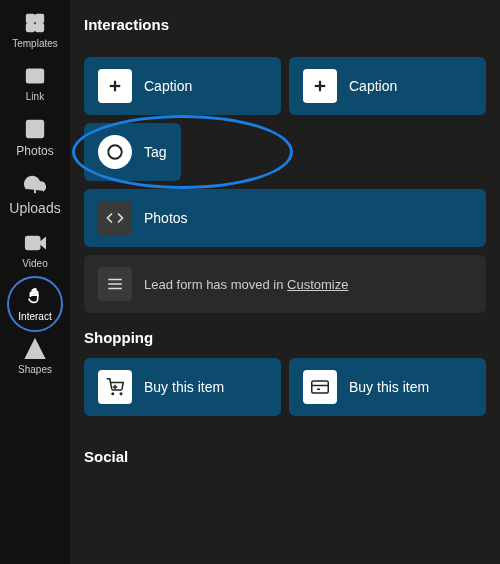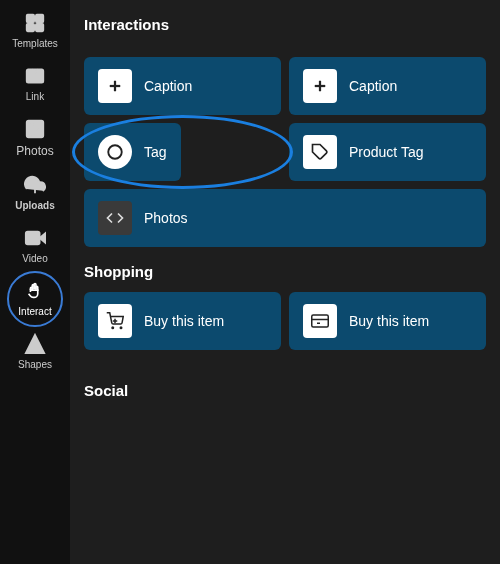--- a/index.html
+++ b/index.html
@@ -211,21 +211,21 @@
   </div>
 
   <div class="sidebar-item">
     <div class="icon-svg">
       <svg width="22" height="22" viewBox="0 0 24 24" fill="none" stroke="#ccc" stroke-width="2">
         <polyline points="16,16 12,12 8,16"></polyline>
         <line x1="12" y1="12" x2="12" y2="21"></line>
         <path d="M20.39,18.39A5,5 0 0,0 18,9h-1.26A8,8 0 1,0 3,16.3"></path>
       </svg>
     </div>
-    <span style="font-size:10px;color:#ccc;font-weight:bold;">Uploads</span>
+    <span style="font-size:14px;color:#ccc;">Uploads</span>
   </div>
 
   <div class="sidebar-item">
     <div class="icon-svg">
       <svg width="22" height="22" viewBox="0 0 24 24" fill="none" stroke="#ccc" stroke-width="2">
         <rect x="2" y="5" width="15" height="14" rx="2"></rect>
         <polygon points="23,7 17,12 23,17"></polygon>
       </svg>
     </div>
     <span style="font-size:10px;color:#ccc;">Video</span>
@@ -284,43 +284,46 @@
     <div class="tag-highlight-wrap">
       <button class="interaction-btn">
         <div class="btn-icon circle">
           <svg width="18" height="18" viewBox="0 0 24 24" fill="none" stroke="#222" stroke-width="2.5">
             <circle cx="12" cy="12" r="9"></circle>
           </svg>
         </div>
         <span>Tag</span>
       </button>
     </div>
-    <button class="interaction-btn">
-      <div class="btn-icon">
-        <svg width="18" height="18" viewBox="0 0 24 24" fill="none" stroke="#222" stroke-width="2.2">
-          <path d="M20.59 13.41l-7.17 7.17a2 2 0 0 1-2.83 0L2 12V2h10l8.59 8.59a2 2 0 0 1 0 2.82z"></path>
-          <line x1="7" y1="7" x2="7.01" y2="7"></line>
-        </svg>
-      </div>
-      <span>Product Tag</span>
-    </button>
   </div>
 
   <div class="grid-1">
     <button class="interaction-btn">
       <div class="btn-icon dark">
         <svg width="18" height="18" viewBox="0 0 24 24" fill="none" stroke="#ddd" stroke-width="2.2">
           <polyline points="16,18 22,12 16,6"></polyline>
           <polyline points="8,6 2,12 8,18"></polyline>
         </svg>
       </div>
       <span>Photos</span>
     </button>
   </div>
 
+  <div class="lead-form-notice">
+    <div class="btn-icon dark" style="flex-shrink:0;">
+      <svg width="18" height="18" viewBox="0 0 24 24" fill="none" stroke="#ddd" stroke-width="2">
+        <line x1="3" y1="12" x2="21" y2="12"></line>
+        <line x1="3" y1="6" x2="21" y2="6"></line>
+        <line x1="3" y1="18" x2="21" y2="18"></line>
+      </svg>
+    </div>
+    <span>
+      <span>Lead form has moved in </span><a href="#">Customize</a>
+    </span>
+  </div>
 
   <div class="section-divider section-title">Shopping</div>
 
 
   <div class="grid-2">
     <button class="interaction-btn">
       <div class="btn-icon">
         <svg width="18" height="18" viewBox="0 0 24 24" fill="none" stroke="#222" stroke-width="2">
           <circle cx="9" cy="21" r="1"></circle>
           <circle cx="20" cy="21" r="1"></circle>

